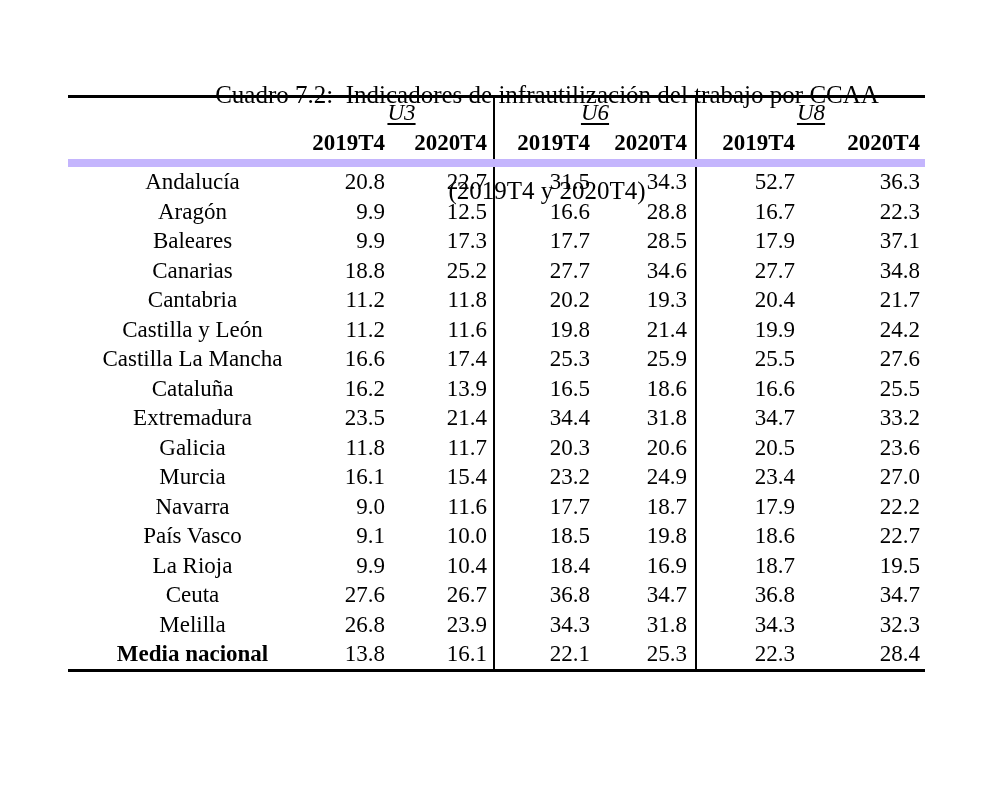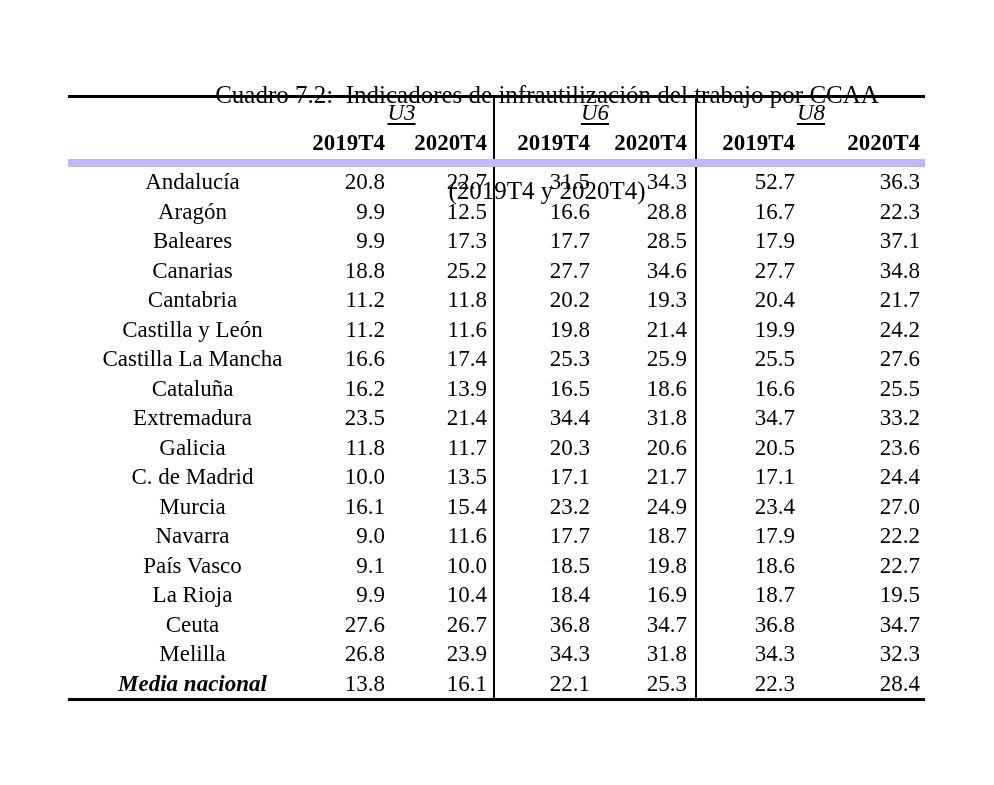--- a/index.html
+++ b/index.html
@@ -67,21 +67,21 @@
     height: 29.5px;
     font-size: 23px;
     line-height: 29.5px;
     vertical-align: middle;
   }
   td.region {
     text-align: center;
     padding-left: 7px;
     white-space: nowrap;
   }
-  tr.bold td.region { font-weight: bold; font-style: italic; }
+  tr.bold td.region { font-weight: bold; }
   .num { text-align: right; }
   .gs { border-left: 2px solid #000000; text-align: right; }
   tbody tr > *:nth-child(2), thead tr.periods > *:nth-child(2) { padding-right: 5px; }
   tbody tr > *:nth-child(3), thead tr.periods > *:nth-child(3) { padding-right: 6px; }
   tbody tr > *:nth-child(4), thead tr.periods > *:nth-child(4) { padding-right: 5px; }
   tbody tr > *:nth-child(5), thead tr.periods > *:nth-child(5) { padding-right: 8px; }
   tbody tr > *:nth-child(6), thead tr.periods > *:nth-child(6) { padding-right: 5px; }
   tbody tr > *:nth-child(7), thead tr.periods > *:nth-child(7) { padding-right: 5px; }
 </style>
 </head>
@@ -206,29 +206,20 @@
         <tr>
     <td class="region">Galicia</td>
     <td class="num">11.8</td>
     <td class="num">11.7</td>
     <td class="num gs">20.3</td>
     <td class="num">20.6</td>
     <td class="num gs">20.5</td>
     <td class="num">23.6</td>
   </tr>
         <tr>
-    <td class="region">C. de Madrid</td>
-    <td class="num">10.0</td>
-    <td class="num">13.5</td>
-    <td class="num gs">17.1</td>
-    <td class="num">21.7</td>
-    <td class="num gs">17.1</td>
-    <td class="num">24.4</td>
-  </tr>
-        <tr>
     <td class="region">Murcia</td>
     <td class="num">16.1</td>
     <td class="num">15.4</td>
     <td class="num gs">23.2</td>
     <td class="num">24.9</td>
     <td class="num gs">23.4</td>
     <td class="num">27.0</td>
   </tr>
         <tr>
     <td class="region">Navarra</td>

